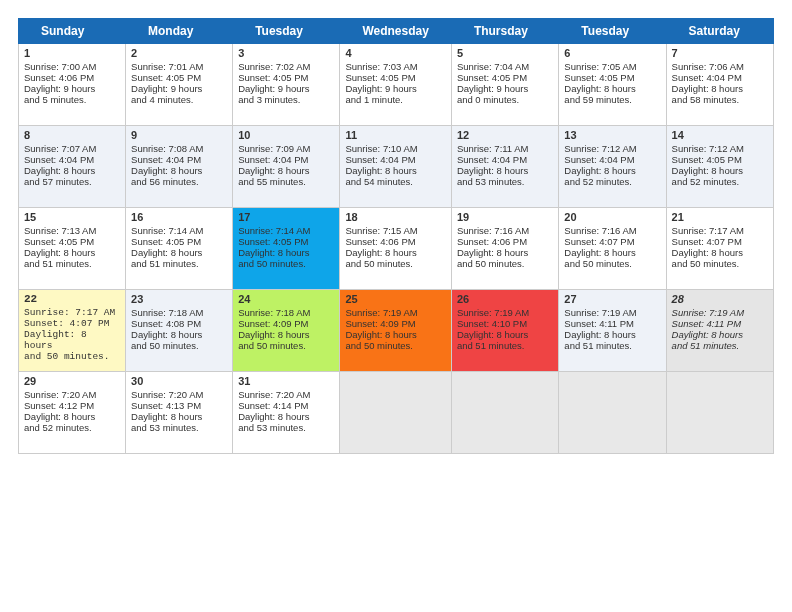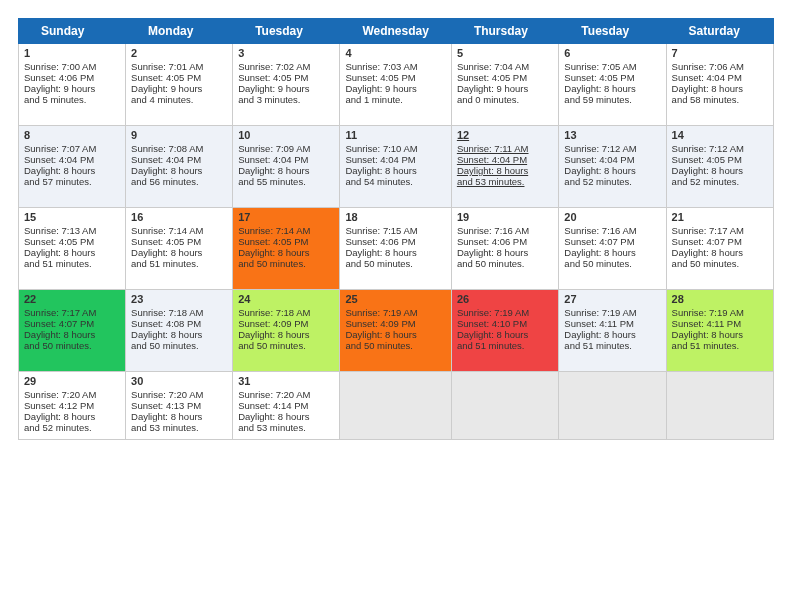--- a/index.html
+++ b/index.html
@@ -83,21 +83,21 @@
     .day-num {
       font-size: 11px;
       font-weight: bold;
       display: block;
       margin-bottom: 2px;
     }
     .empty-cell {
       background: #e8e8e8 !important;
     }
     .last-row td {
-      height: 68px;
+      height: 82px;
     }
   </style>
 </head>
 <body>
 
 <div class="page">
 
   <table class="calendar">
     <thead>
       <tr id="header-row">
@@ -184,21 +184,21 @@
             <div>Daylight: 8 hours</div>
             <div>and 55 minutes.</div>
           </td>
           <td style="background: rgb(238, 242, 248);">
             <span class="day-num">11</span>
             <div>Sunrise: 7:10 AM</div>
             <div>Sunset: 4:04 PM</div>
             <div>Daylight: 8 hours</div>
             <div>and 54 minutes.</div>
           </td>
-          <td style="background: rgb(238, 242, 248); text-decoration: underline;">
+          <td style="background: rgb(238, 242, 248);">
             <span class="day-num">12</span>
             <div>Sunrise: 7:11 AM</div>
             <div>Sunset: 4:04 PM</div>
             <div>Daylight: 8 hours</div>
             <div>and 53 minutes.</div>
           </td>
           <td style="background: rgb(238, 242, 248);">
             <span class="day-num">13</span>
             <div>Sunrise: 7:12 AM</div>
             <div>Sunset: 4:04 PM</div>
@@ -221,21 +221,21 @@
             <div>Daylight: 8 hours</div>
             <div>and 51 minutes.</div>
           </td>
           <td style="background: rgb(255, 255, 255);">
             <span class="day-num">16</span>
             <div>Sunrise: 7:14 AM</div>
             <div>Sunset: 4:05 PM</div>
             <div>Daylight: 8 hours</div>
             <div>and 51 minutes.</div>
           </td>
-          <td style="background: #f97316;">
+          <td style="background: #0ea5e9;">
             <span class="day-num">17</span>
             <div>Sunrise: 7:14 AM</div>
             <div>Sunset: 4:05 PM</div>
             <div>Daylight: 8 hours</div>
             <div>and 50 minutes.</div>
           </td>
           <td style="background: rgb(255, 255, 255);">
             <span class="day-num">18</span>
             <div>Sunrise: 7:15 AM</div>
             <div>Sunset: 4:06 PM</div>
@@ -258,21 +258,21 @@
           </td>
           <td style="background: rgb(255, 255, 255);">
             <span class="day-num">21</span>
             <div>Sunrise: 7:17 AM</div>
             <div>Sunset: 4:07 PM</div>
             <div>Daylight: 8 hours</div>
             <div>and 50 minutes.</div>
           </td>
         </tr>
         <tr>
-          <td style="background: #22c55e;">
+          <td style="background: #fef9c3; font-family: Liberation Mono, monospace;">
             <span class="day-num">22</span>
             <div>Sunrise: 7:17 AM</div>
             <div>Sunset: 4:07 PM</div>
             <div>Daylight: 8 hours</div>
             <div>and 50 minutes.</div>
           </td>
           <td style="background: rgb(238, 242, 248);">
             <span class="day-num">23</span>
             <div>Sunrise: 7:18 AM</div>
             <div>Sunset: 4:08 PM</div>
@@ -300,21 +300,21 @@
             <div>Daylight: 8 hours</div>
             <div>and 51 minutes.</div>
           </td>
           <td style="background: rgb(238, 242, 248);">
             <span class="day-num">27</span>
             <div>Sunrise: 7:19 AM</div>
             <div>Sunset: 4:11 PM</div>
             <div>Daylight: 8 hours</div>
             <div>and 51 minutes.</div>
           </td>
-          <td style="background: #bef264;">
+          <td style="background: #e5e5e5; font-style: italic;">
             <span class="day-num">28</span>
             <div>Sunrise: 7:19 AM</div>
             <div>Sunset: 4:11 PM</div>
             <div>Daylight: 8 hours</div>
             <div>and 51 minutes.</div>
           </td>
         </tr>
         <tr class="last-row">
           <td style="background: rgb(255, 255, 255);">
             <span class="day-num">29</span>

